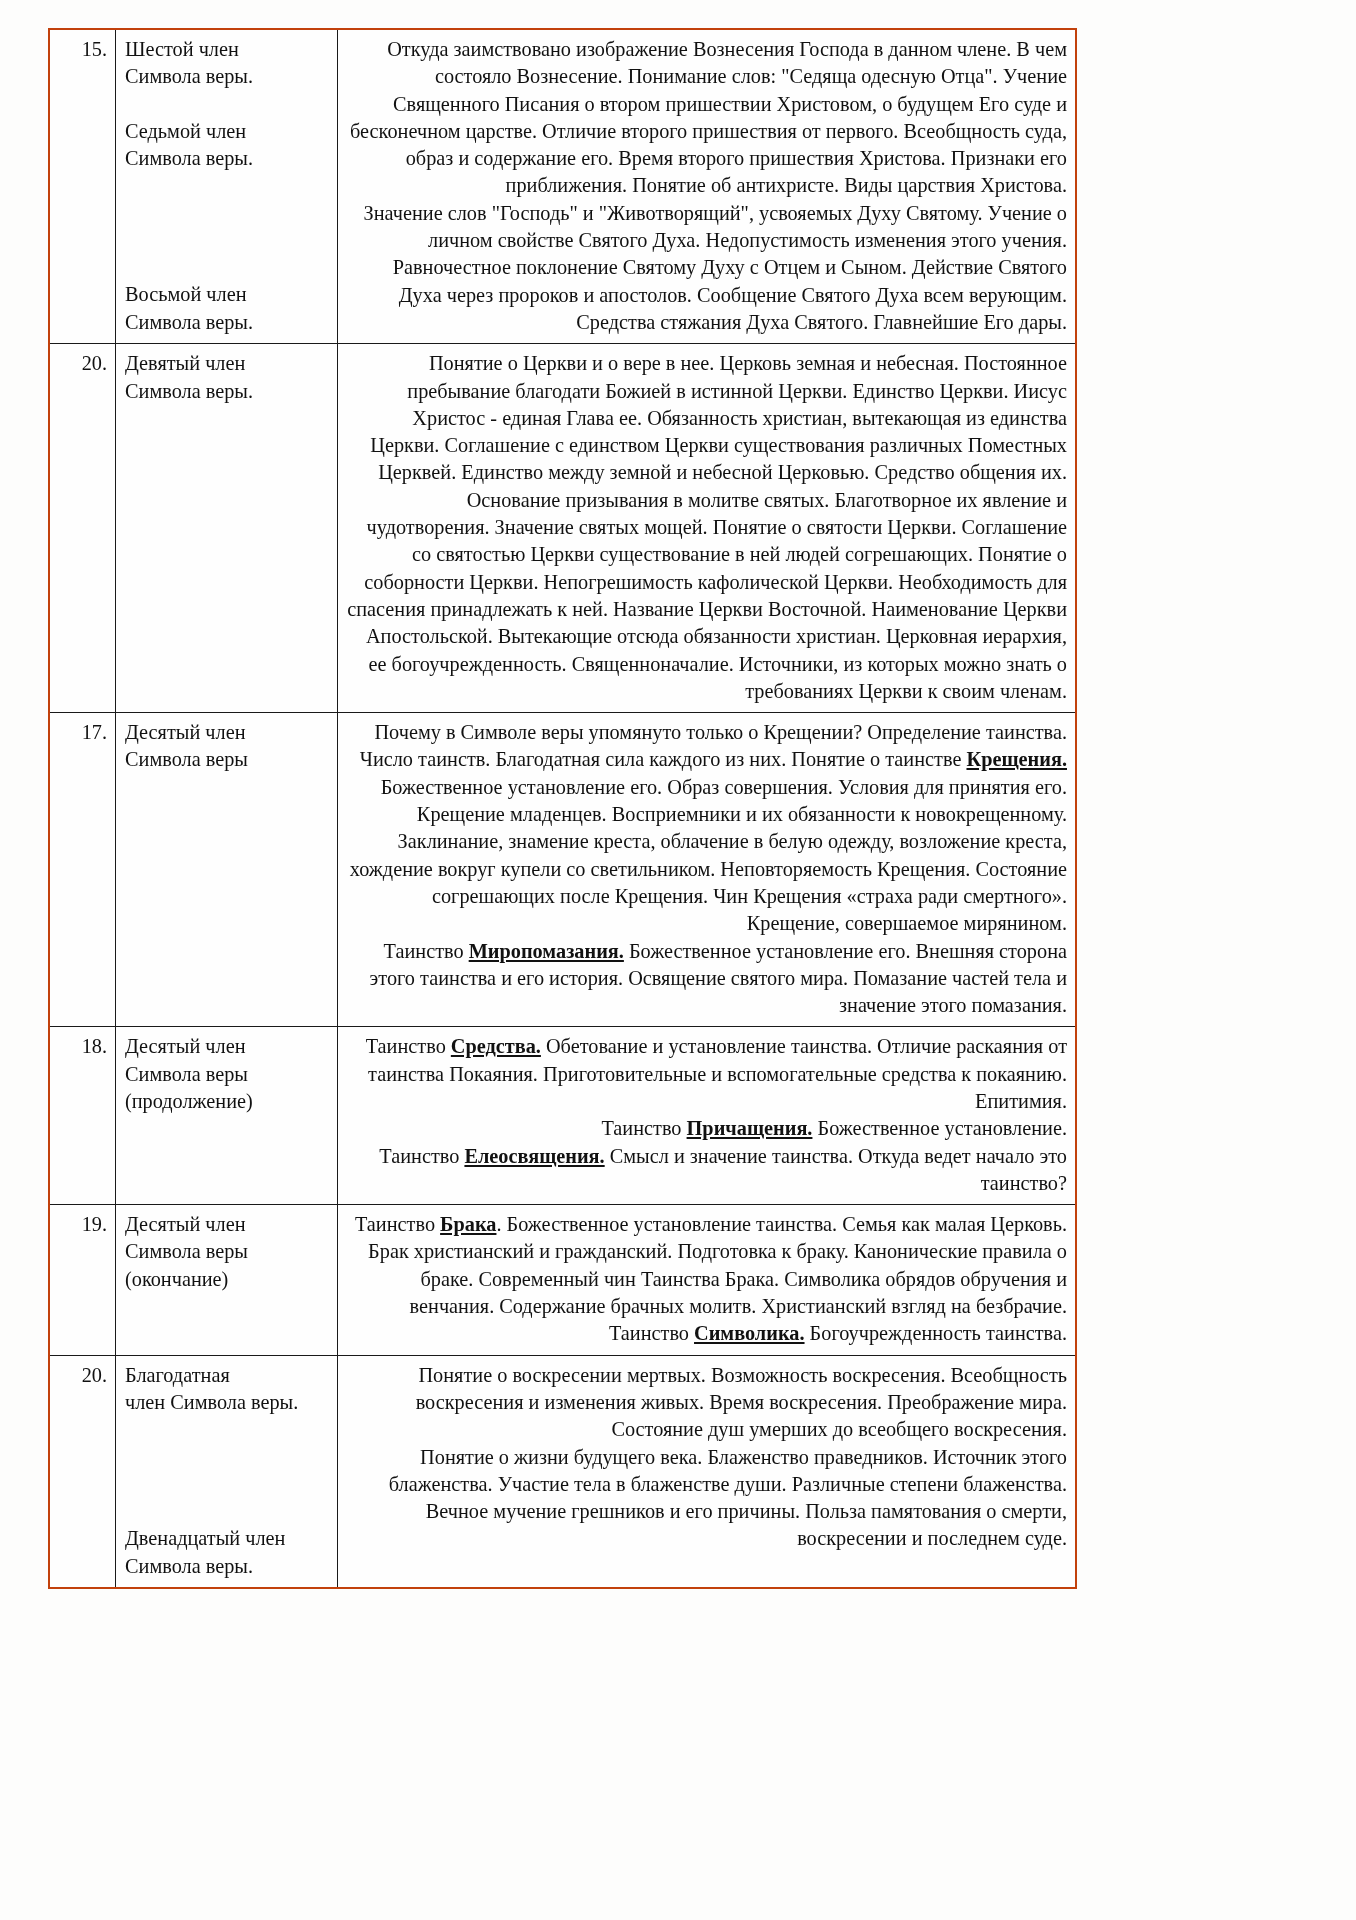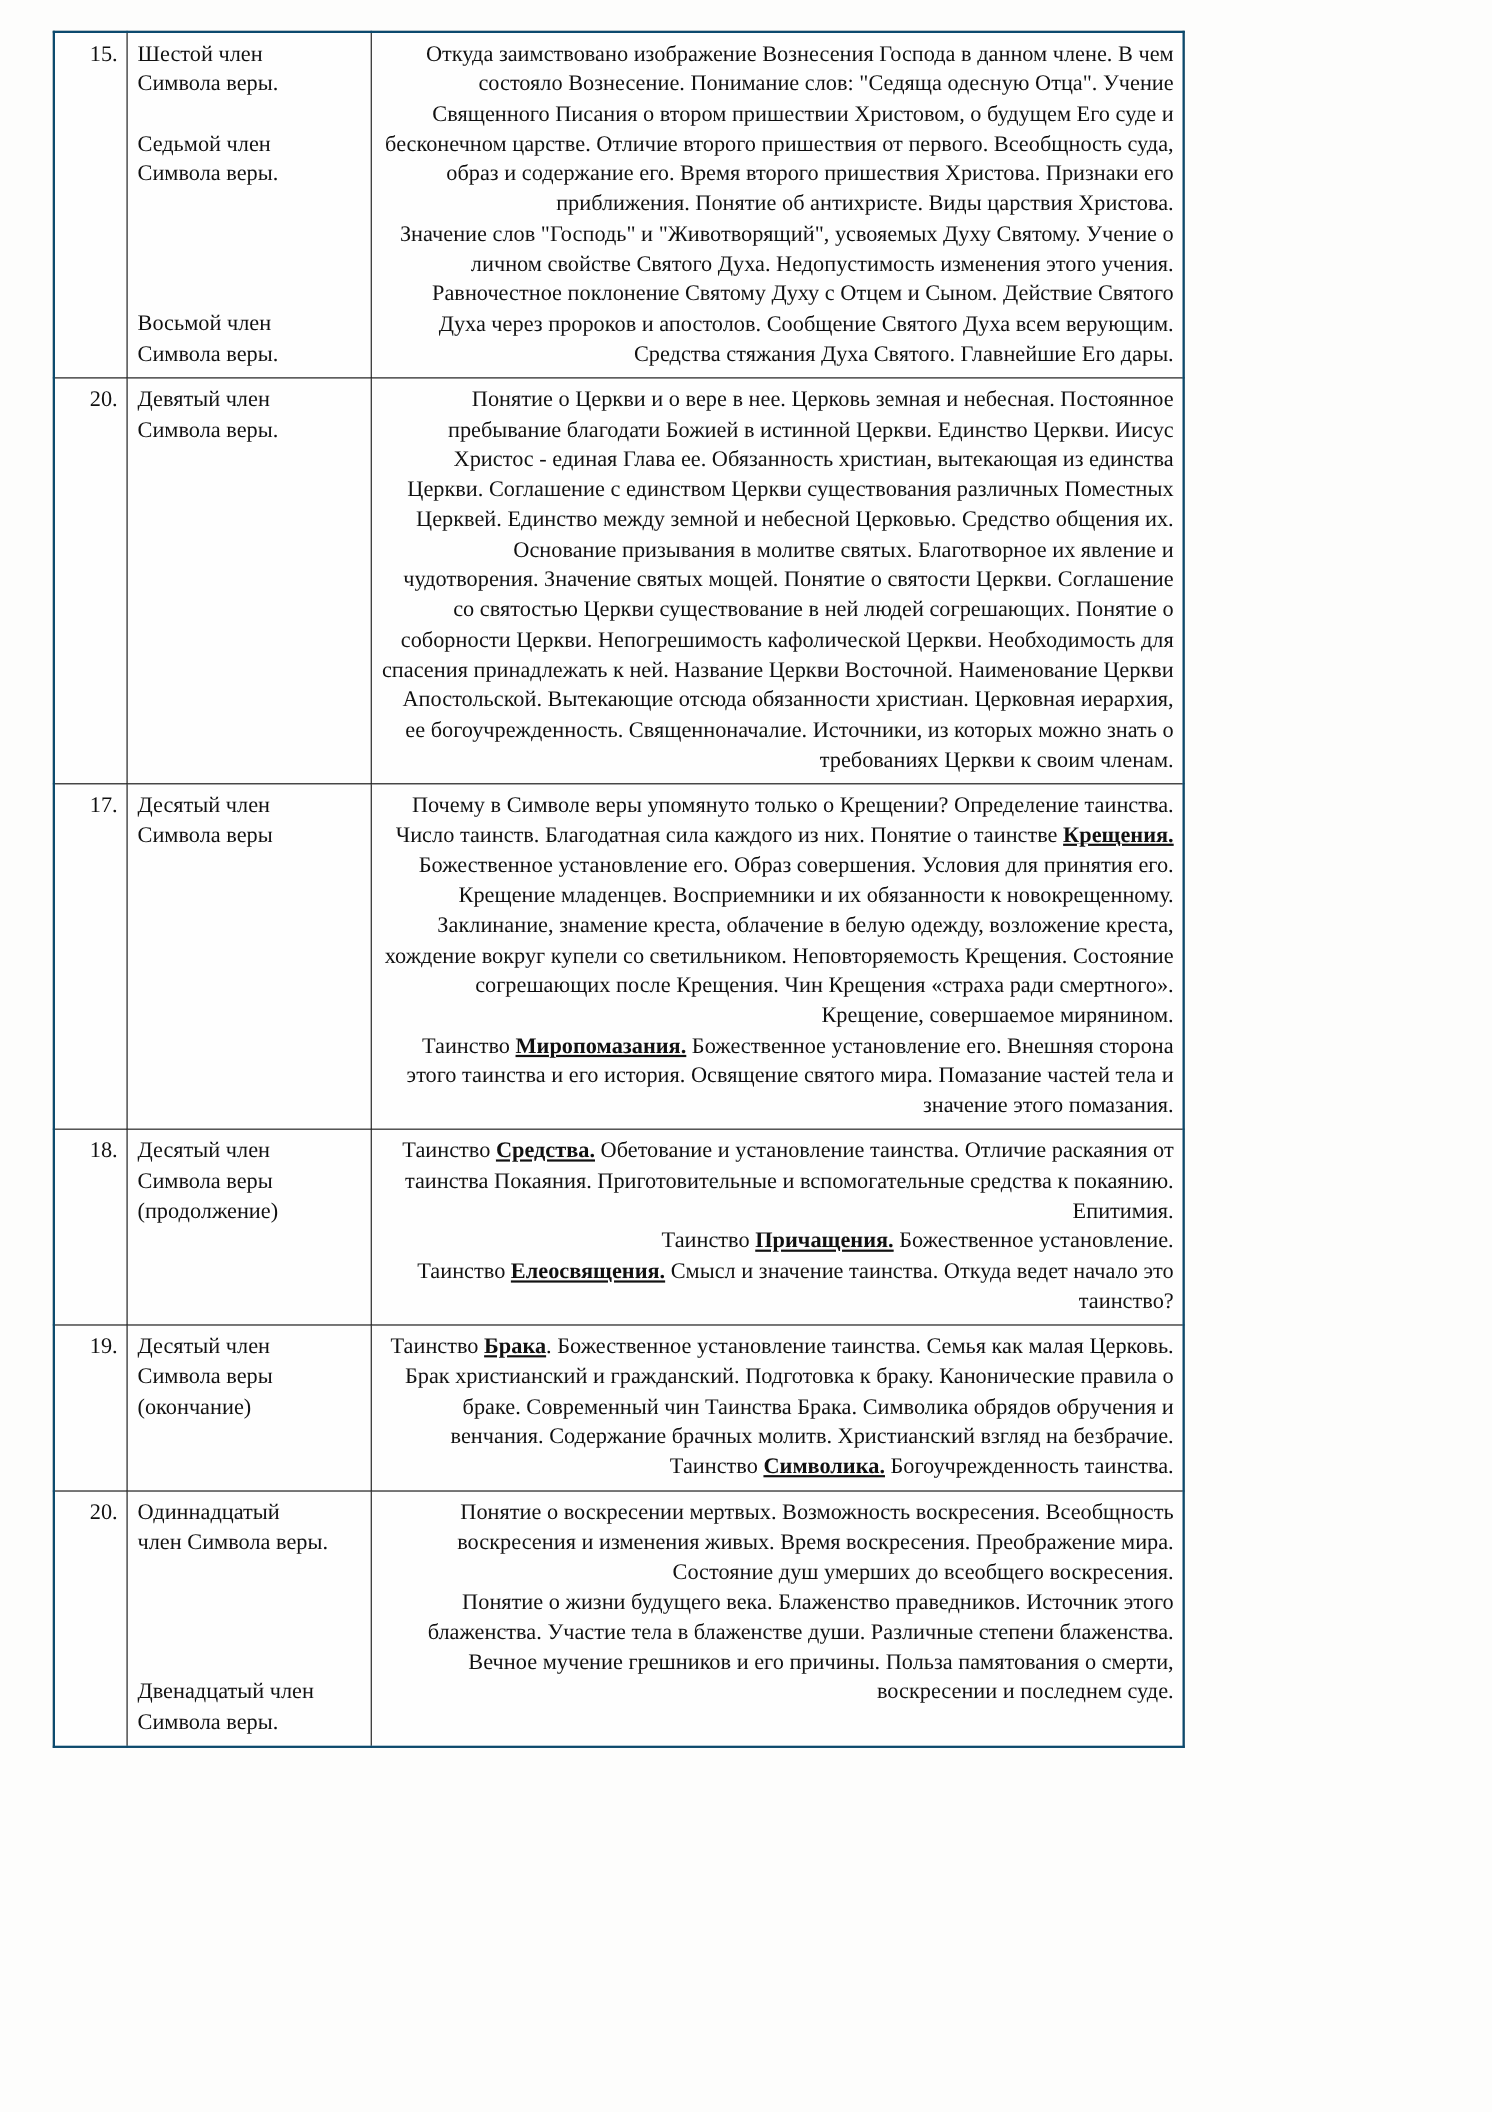--- a/index.html
+++ b/index.html
@@ -20,22 +20,22 @@
     width: 1356px;
     height: 1920px;
     background: #fdfdfc;
     box-sizing: border-box;
     padding: 28px 44px 30px 48px;
   }
   table.syllabus {
     width: 1020px;
     border-collapse: collapse;
     table-layout: fixed;
-    border: 2px solid #0c4a6e;
-    background: #737373;
+    border: 2px solid #c2410c;
+    background: #701a75;
     font-family: Liberation Serif, serif;
   }
   table.syllabus td {
     border: 1px solid #1a1a1a;
     vertical-align: top;
     padding: 6px 8px 7px 9px;
     font-size: 20.3px;
     line-height: 1.345;
     background: #fefefe;
   }
@@ -162,21 +162,21 @@
           </td>
           <td class="col-content">
             <p class="para"><span>Таинство </span><span class="term">Брака</span><span>. Божественное установление таинства. Семья как малая Церковь. Брак христианский и гражданский. Подготовка к браку. Канонические правила о браке. Современный чин Таинства Брака. Символика обрядов обручения и венчания. Содержание брачных молитв. Христианский взгляд на безбрачие.</span></p>
             <p class="para"><span>Таинство </span><span class="term">Символика.</span><span> Богоучрежденность таинства.</span></p>
           </td>
         </tr>
         <tr>
           <td class="col-num">20.</td>
           <td class="col-topic">
             <div class="topic-block">
-              <span class="topic-line">Одиннадцатый</span>
+              <span class="topic-line">Благодатная</span>
               <span class="topic-line">член Символа веры.</span>
             </div>
             <div class="topic-block">
               <span class="topic-line">&nbsp;</span>
               <span class="topic-line">&nbsp;</span>
             </div>
             <div class="topic-block">
               <span class="topic-line">Двенадцатый член</span>
               <span class="topic-line">Символа веры.</span>
             </div>

